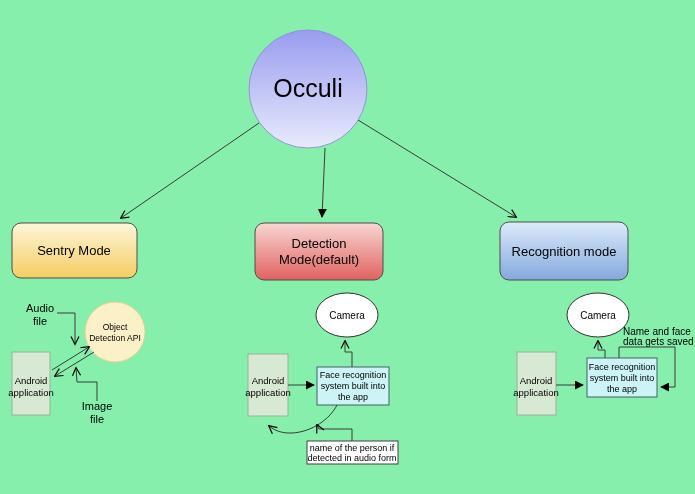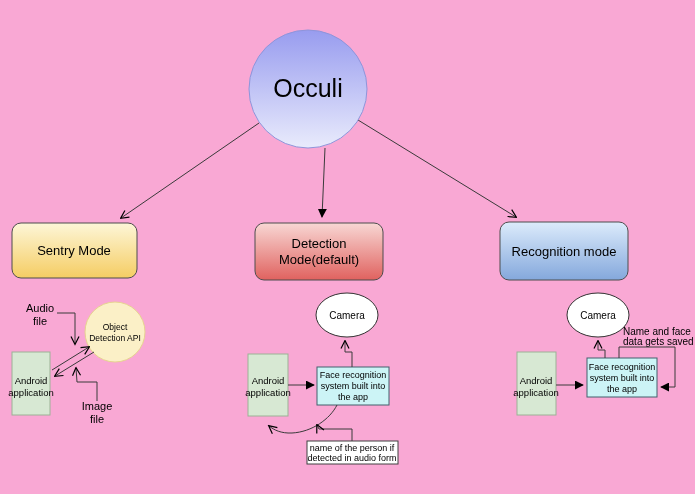--- a/index.html
+++ b/index.html
@@ -1,16 +1,16 @@
 <!DOCTYPE html>
 <html><head>
 <meta charset="utf-8">
 <style>
   html,body{margin:0;padding:0;background:#ffffff;}
-  .stage{position:relative;width:695px;height:494px;background:#f9a8d4;overflow:hidden;}
+  .stage{position:relative;width:695px;height:494px;background:#86efac;overflow:hidden;}
   svg{display:block;}
   text{font-family:"Liberation Sans","DejaVu Sans",sans-serif;fill:#000000;}
   .tc{text-anchor:middle;}
   .ts{text-anchor:start;}
   .t25{font-size:25px;}
   .t13{font-size:13px;}
   .t11{font-size:11px;}
   .t10{font-size:10px;}
   .t95{font-size:9.5px;}
   .t9{font-size:9px;}

